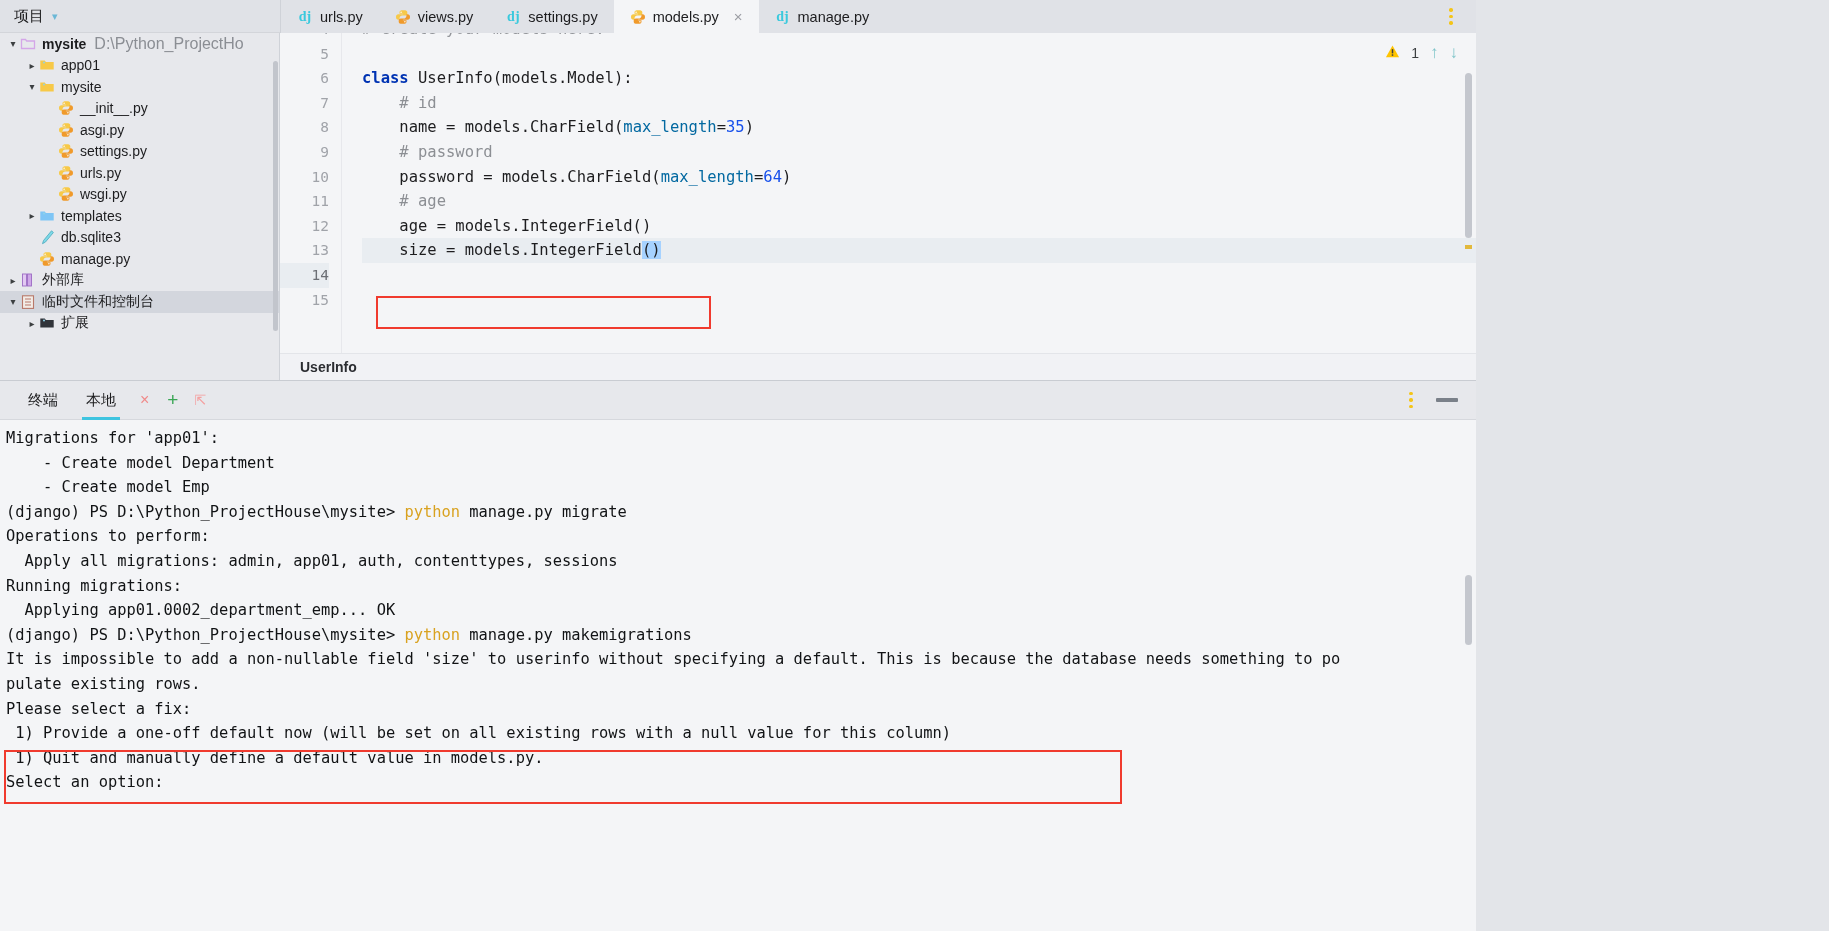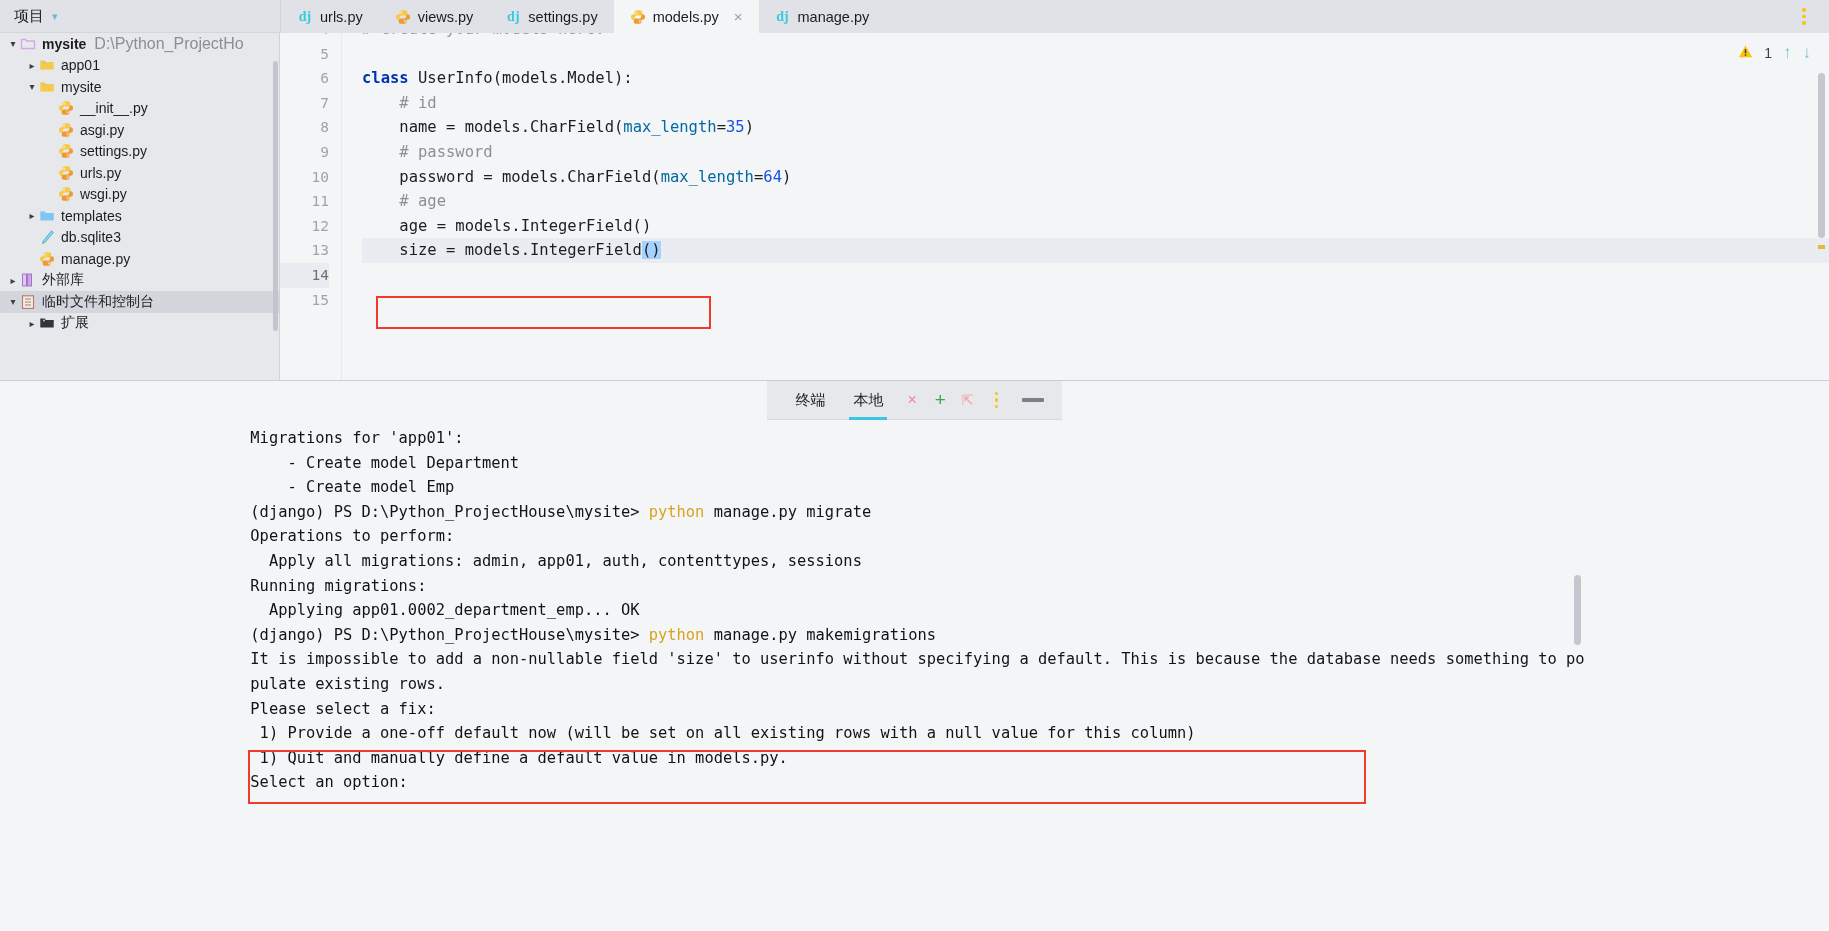--- a/index.html
+++ b/index.html
@@ -2,21 +2,21 @@
 <html><head>
 <meta charset="utf-8">
 <style>
   * { box-sizing: border-box; margin: 0; padding: 0; }
   html, body {
     width: 1829px; height: 931px;
     font-family: "Liberation Sans", sans-serif;
     background: #e3e5e9;
     overflow: hidden;
   }
-  #app { position: relative; width: 1829px; height: 931px; display: flex; flex-direction: column; }
+  #app { position: relative; width: 1476px; height: 931px; display: flex; flex-direction: column; }
 
   
   .top-row { display: flex; height: 33px; flex: 0 0 33px; background: #e0e2e7; }
 
   .project-header {
     width: 280px; flex: 0 0 280px;
     display: flex; align-items: center;
     padding-left: 14px; gap: 8px;
     background: #e0e2e7;
     border-bottom: 1px solid #d3d5da;
@@ -128,21 +128,21 @@
     position: absolute; border: 2.5px solid #f03a2e; z-index: 9; pointer-events: none;
   }
 
   .breadcrumb {
     height: 27px; flex: 0 0 27px; display: flex; align-items: center;
     padding-left: 20px; font-size: 14px; font-weight: bold; color: #2b2d31;
     background: #f1f2f5; border-top: 1px solid #e3e5e9;
   }
 
   
-  .term-panel { flex: 1; display: flex; flex-direction: column; background: #f4f5f7; border-top: 1px solid #c9ccd2; align-items: center; }
+  .term-panel { flex: 1; display: flex; flex-direction: column; background: #f4f5f7; border-top: 1px solid #c9ccd2; }
   .term-head {
     height: 39px; flex: 0 0 39px; display: flex; align-items: center;
     background: #e7e8ec; padding-left: 14px; gap: 0;
     border-bottom: 1px solid #d6d8dd;
   }
   .term-tab {
     font-size: 15px; color: #1d1d1f; padding: 0 14px;
     height: 39px; display: flex; align-items: center; position: relative;
   }
   .term-tab.active::after {
@@ -417,20 +417,23 @@
               <div class="cl">&nbsp;</div>
             </div>
         </div>
 
         <div class="ed-scroll-top"></div>
         <div class="ed-err-mark"></div>
 
         <div class="redbox" style="left:96px; top:263px; width:335px; height:33px;"></div>
       </div>
 
+      <div class="breadcrumb">
+        <span>UserInfo</span>
+      </div>
     </div>
   </div>
 
   <div class="term-panel">
     <div class="term-head">
       <div class="term-tab">
         <span>终端</span>
       </div>
       <div class="term-tab active">
         <span>本地</span>

